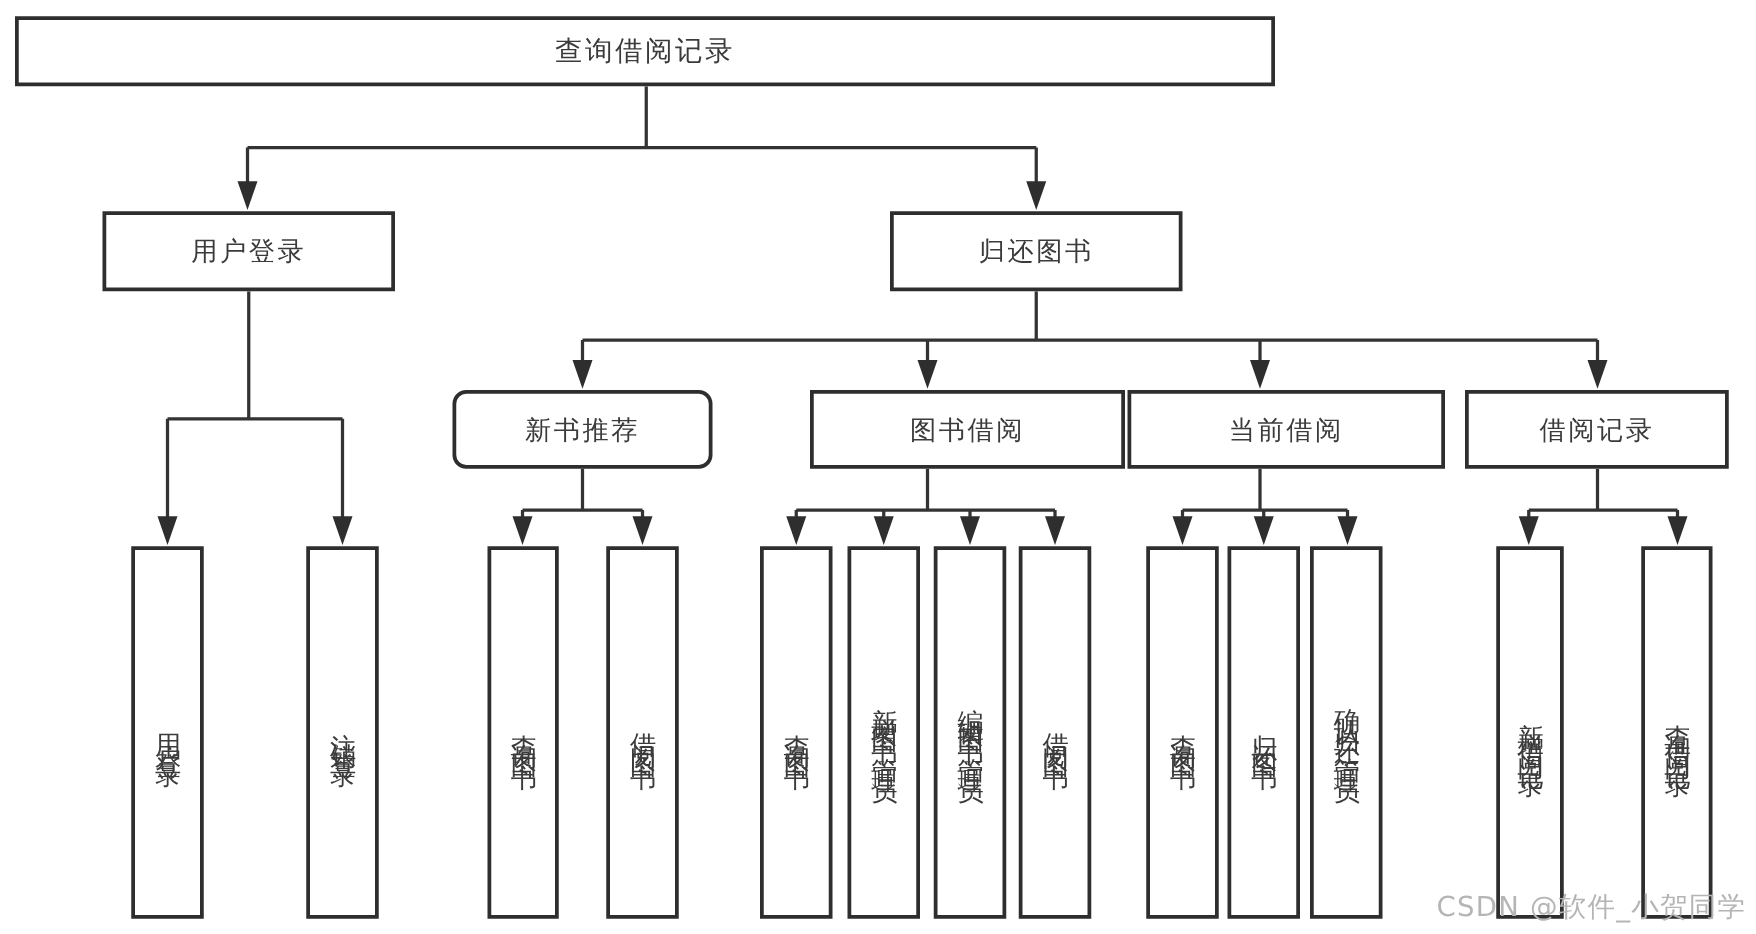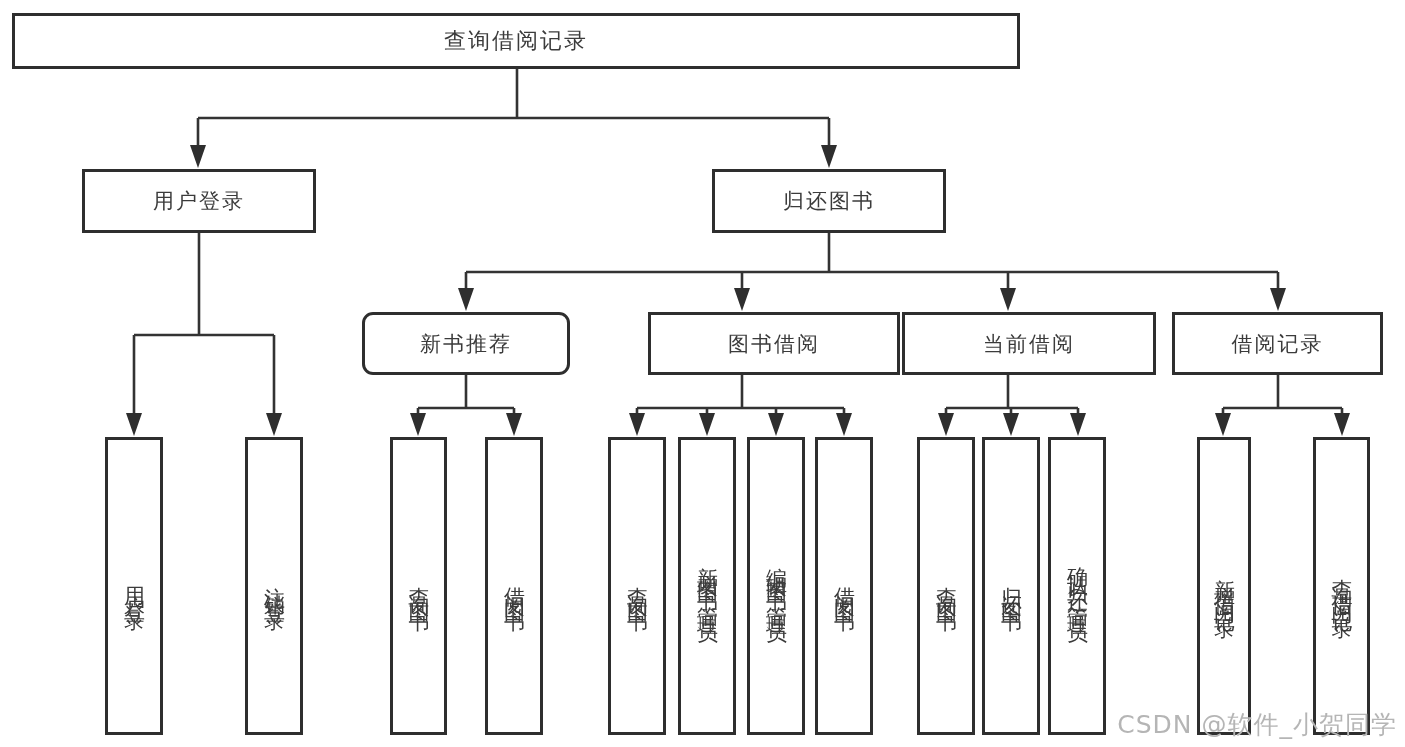--- a/index.html
+++ b/index.html
@@ -51,21 +51,21 @@
     font-size: 21px;
     letter-spacing: 8px;
     line-height: 1;
     color: #3b3b3b;
     white-space: nowrap;
   }
   .watermark {
     position: absolute;
     right: 8px;
     bottom: 6px;
-    font-size: 25px;
+    font-size: 22px;
     color: #b5b5b5;
     letter-spacing: 1px;
     z-index: 5;
   }
   svg .wire {
     stroke: #333333;
     stroke-width: 2.6;
     fill: none;
   }
   svg .head {

